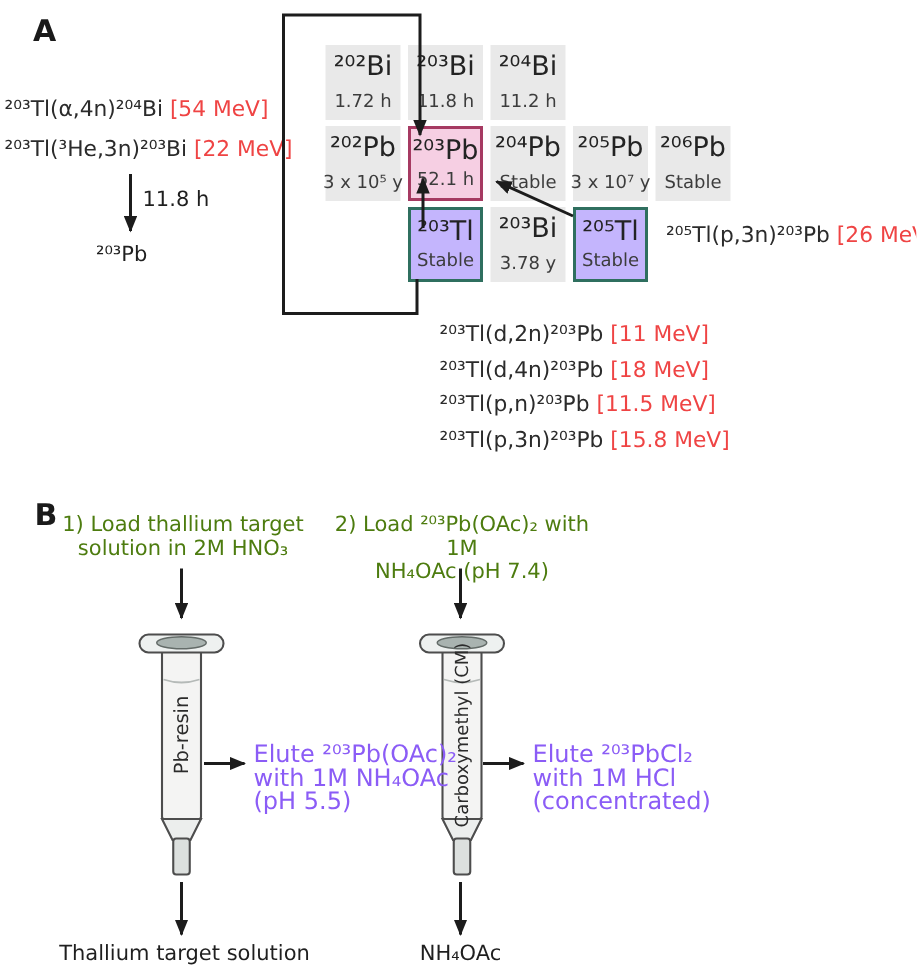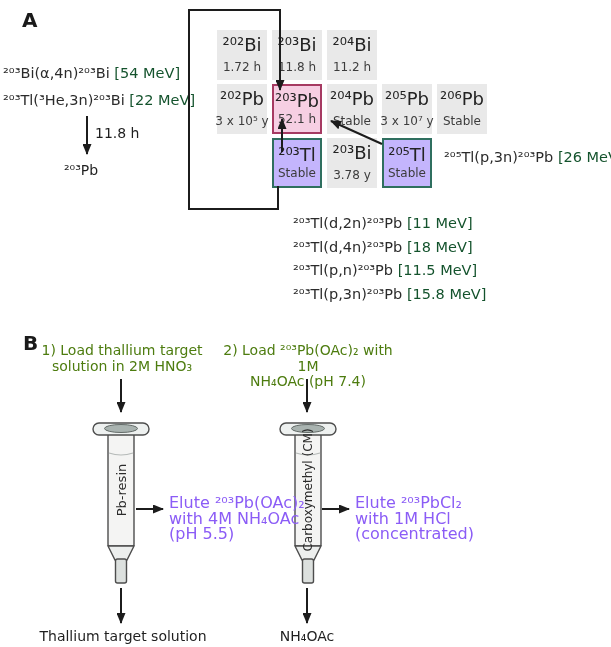--- a/index.html
+++ b/index.html
@@ -1,21 +1,21 @@
 <!DOCTYPE html>
 <html><head>
 <meta charset="utf-8">
 <style>
   html,body{margin:0;padding:0;background:#fff;}
   .page{position:relative;width:611px;height:647px;background:#ffffff;overflow:hidden;
         font-family:"DejaVu Sans","Liberation Sans",sans-serif;color:#2b2b2b;}
   .abs{position:absolute;}
   .panel-label{position:absolute;font-size:20px;font-weight:bold;color:#1a1a1a;}
   .rxn{position:absolute;font-size:14.5px;white-space:nowrap;color:#2b2b2b;}
-  .energy{color:#14532d;}
+  .energy{color:#ef4444;}
   .rxn-list{position:absolute;left:293px;top:212px;}
   .rxn-list .rline{font-size:14.5px;line-height:23.5px;white-space:nowrap;}
   .cell{position:absolute;width:50px;height:50px;background:#e9e9e9;box-sizing:border-box;
         display:flex;flex-direction:column;align-items:center;justify-content:space-between;
         padding:6px 0 7px 0;}
   .cell .cname{font-size:18px;color:#232323;line-height:1;}
   .cell .chalf{font-size:12px;color:#3c3c3c;line-height:1;white-space:nowrap;}
   .cell.pink{background:#f6cfe3;border:2.5px solid #a63a62;}
   .cell.green{background:#c4b5fd;border:2.5px solid #2f6f5f;}
   .overlay{position:absolute;left:0;top:0;pointer-events:none;}
@@ -27,21 +27,21 @@
   .decay-label{position:absolute;font-size:14px;color:#1f1f1f;}
 </style>
 </head>
 <body>
 
 <div class="page">
 
   <div class="panel-label" style="left:22px;top:8px">A</div>
 
   <div class="rxn" style="left:3px;top:65px">
-    <span>²⁰³Bi(α,4n)²⁰³Bi</span>
+    <span>²⁰³Tl(α,4n)²⁰⁴Bi</span>
     <span class="energy">[54 MeV]</span>
   </div>
   <div class="rxn" style="left:3px;top:92px">
     <span>²⁰³Tl(³He,3n)²⁰³Bi</span>
     <span class="energy">[22 MeV]</span>
   </div>
 
   <div class="decay-label" style="left:95px;top:125px">11.8 h</div>
   <div class="decay-label" style="left:64px;top:162px">²⁰³Pb</div>
 
@@ -142,21 +142,21 @@
     <path d="M19,33 Q31,37 43,33" fill="none" stroke="#b5bab8" stroke-width="1.2"></path>
     <rect x="3" y="3" width="56" height="12" rx="6" fill="#eef1f0" stroke="#4d4d4d" stroke-width="1.4"></rect>
     <ellipse cx="31" cy="8.5" rx="16.5" ry="4" fill="#a9b3b0" stroke="#636b68" stroke-width="1"></ellipse>
     <polygon points="18,126 44,126 37,140 25,140" fill="#eceeed" stroke="#4d4d4d" stroke-width="1.4"></polygon>
     <rect x="25.5" y="139" width="11" height="24" rx="2" fill="#dce0de" stroke="#4d4d4d" stroke-width="1.4"></rect>
   </svg>
   <div class="col-label" style="left:243px;top:482px;font-size:12px">Carboxymethyl (CM)</div>
 
   <div class="small-text" style="left:169px;top:495px">
     <div>Elute ²⁰³Pb(OAc)₂</div>
-    <div>with 4M NH₄OAc</div>
+    <div>with 1M NH₄OAc</div>
     <div>(pH 5.5)</div>
   </div>
   <div class="small-text" style="left:355px;top:495px">
     <div>Elute ²⁰³PbCl₂</div>
     <div>with 1M HCl</div>
     <div>(concentrated)</div>
   </div>
 
   <div class="out-label" style="left:33px;top:628px;width:180px">Thallium target solution</div>
   <div class="out-label" style="left:262px;top:628px;width:90px">NH₄OAc</div>

